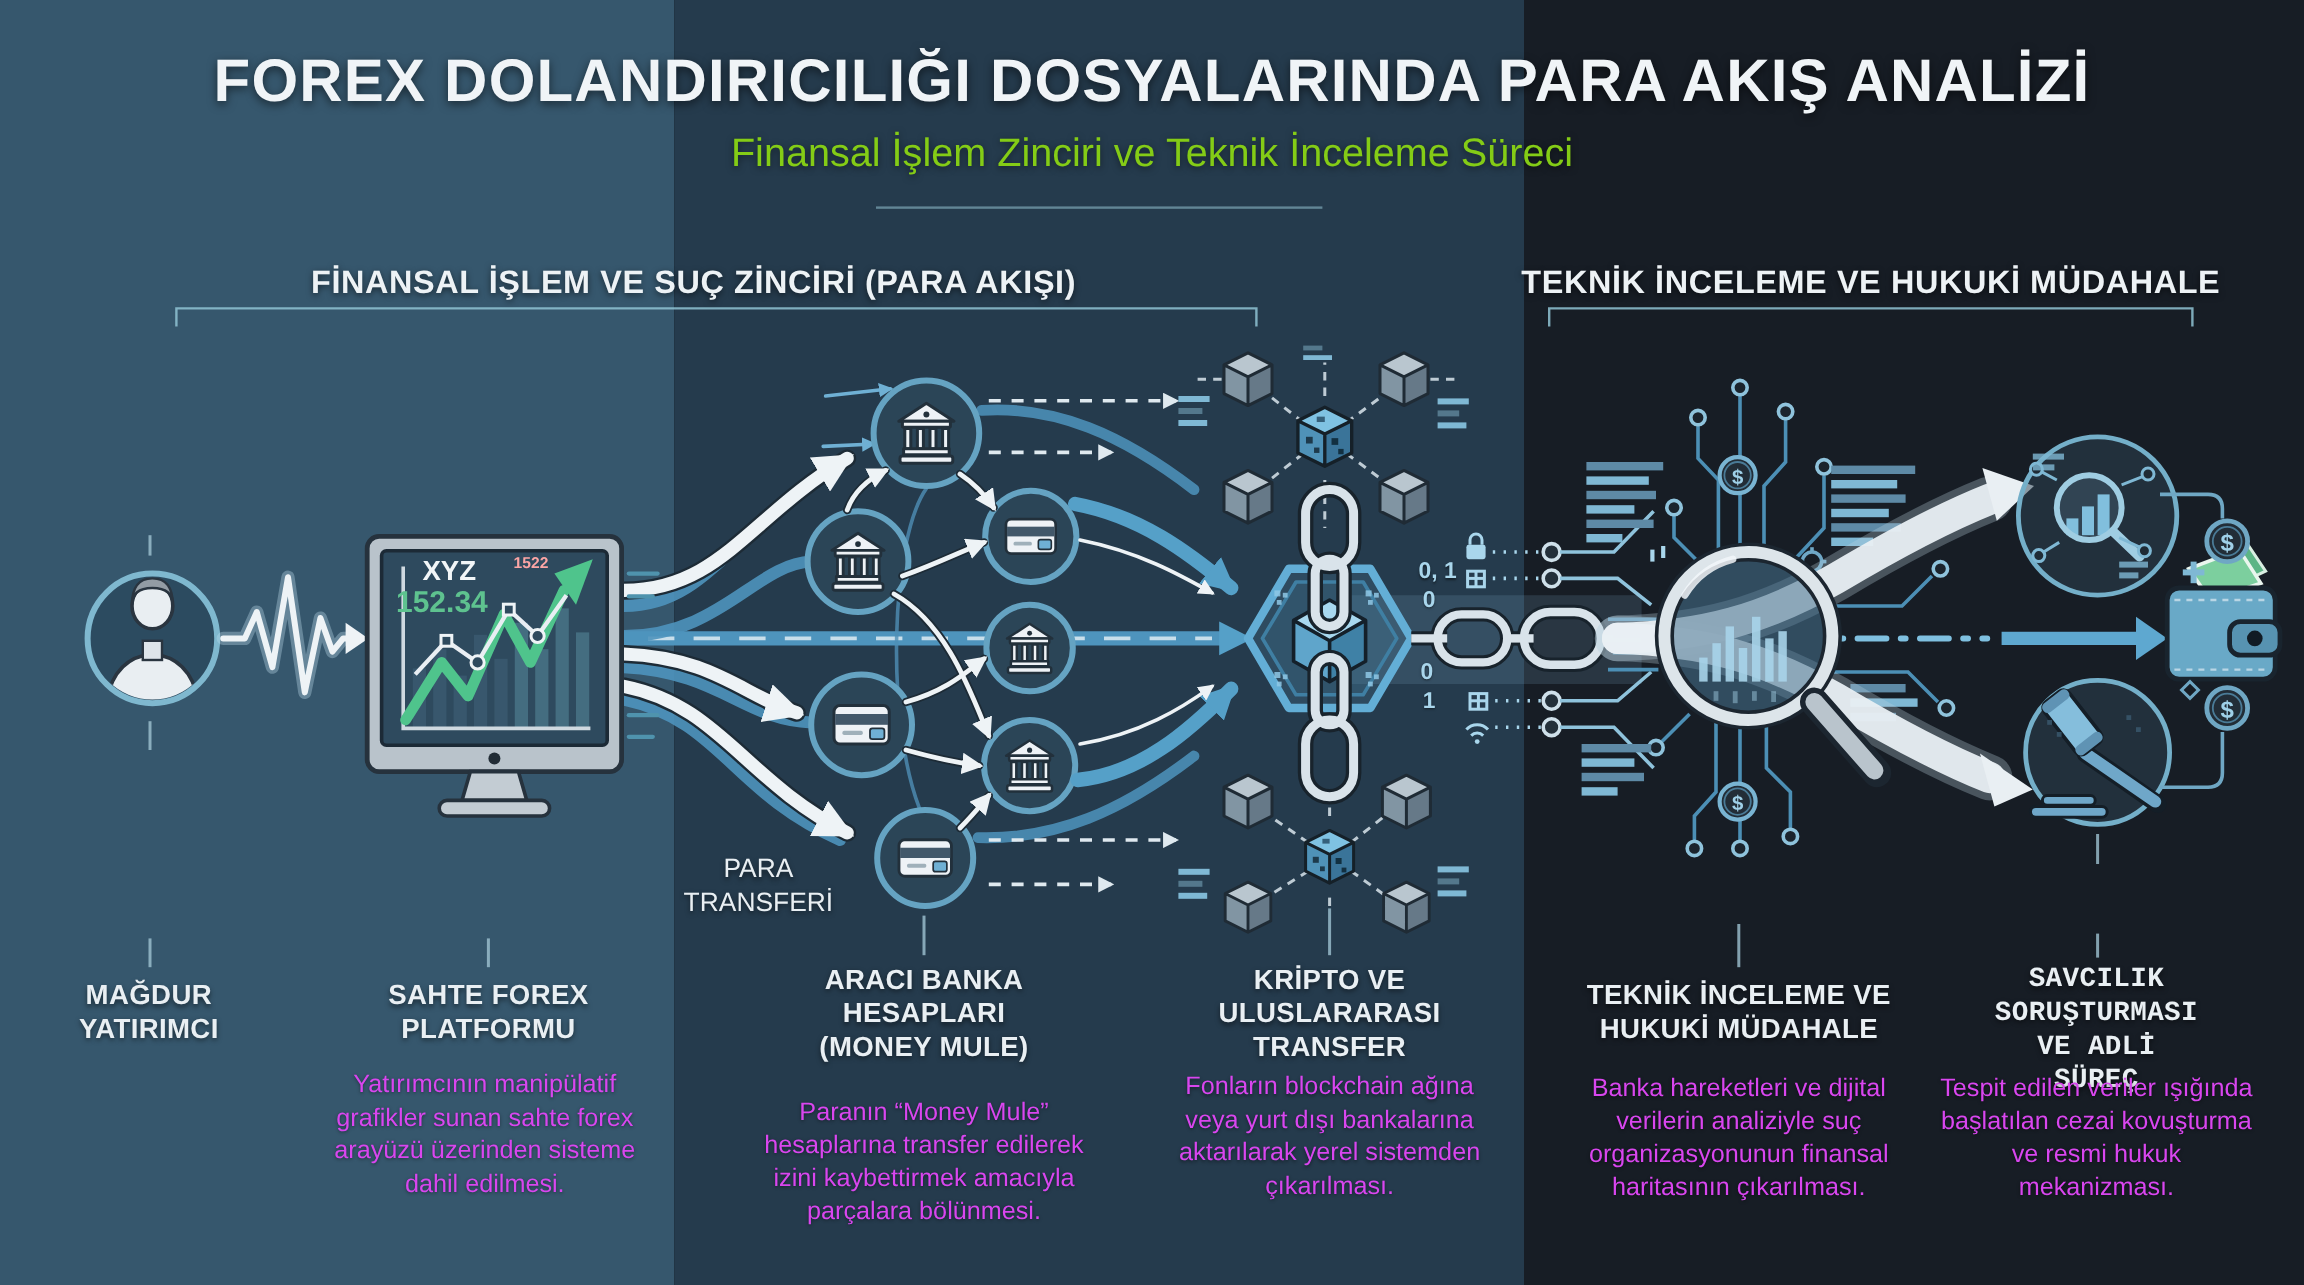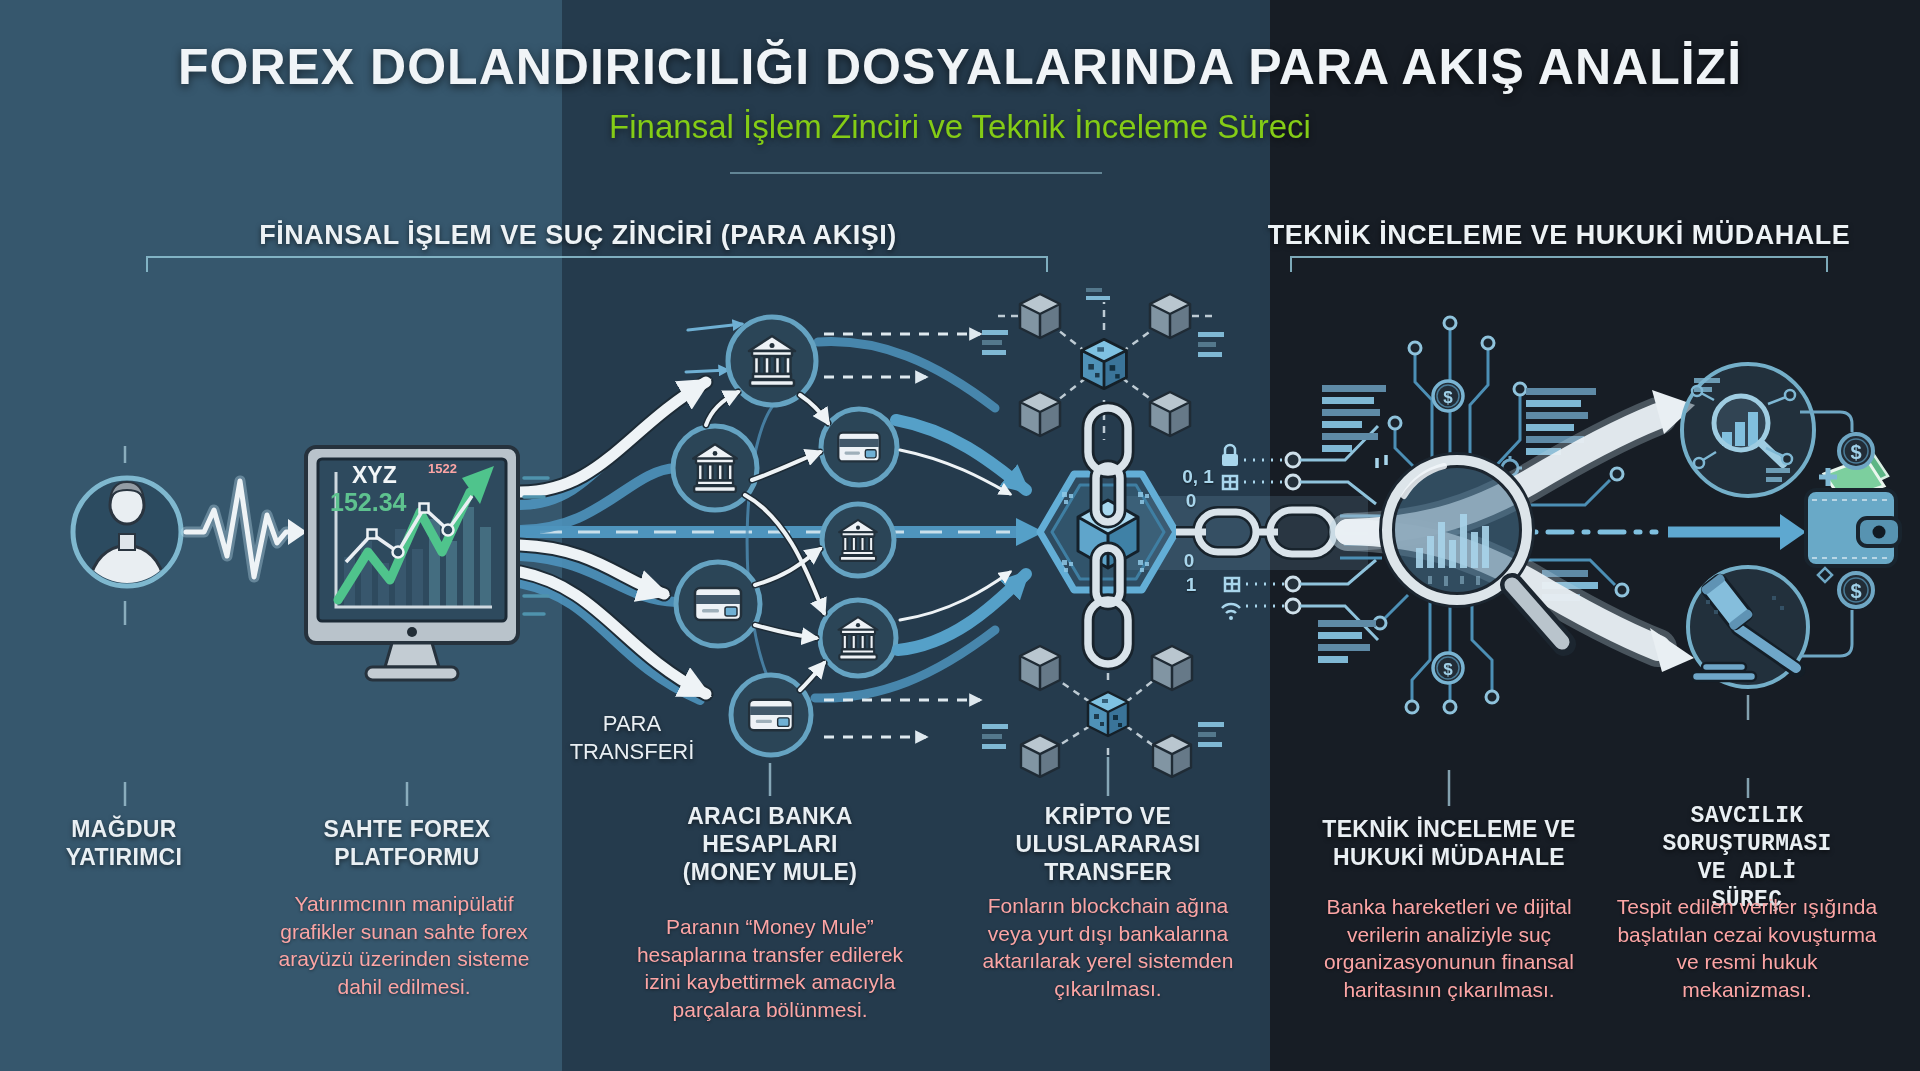--- a/index.html
+++ b/index.html
@@ -12,21 +12,21 @@
   svg{position:absolute;left:0;top:0;}
   .txt{position:absolute;z-index:5;}
   .cx{transform:translateX(-50%);text-align:center;}
   #title{font-size:50px;font-weight:800;color:#f0f4f7;letter-spacing:1px;white-space:nowrap;
          text-shadow:0 3px 8px rgba(0,0,0,.55);}
   #subtitle{font-size:33px;font-weight:400;color:#84cc16;white-space:nowrap;text-shadow:0 2px 6px rgba(0,0,0,.5);}
   #subtitle-line{position:absolute;left:730px;top:172px;width:372px;height:2px;background:rgba(150,195,210,.55);z-index:5;}
   .sec{font-size:27px;font-weight:700;color:#edf2f5;letter-spacing:.5px;white-space:nowrap;text-shadow:0 2px 5px rgba(0,0,0,.55);}
   .lbl{font-size:23px;font-weight:700;color:#e9eff3;line-height:1.22;letter-spacing:.3px;white-space:pre-line;
        text-shadow:0 2px 4px rgba(0,0,0,.5);}
-  .desc{font-size:21px;font-weight:400;color:#fca5a5;line-height:1.32;text-shadow:0 1px 3px rgba(0,0,0,.45);}
+  .desc{font-size:21px;font-weight:400;color:#d946ef;line-height:1.32;text-shadow:0 1px 3px rgba(0,0,0,.45);}
   .flowlbl{font-size:22px;font-weight:400;color:#e9eff3;line-height:1.25;white-space:pre-line;text-shadow:0 2px 4px rgba(0,0,0,.5);}
   .mon{font-weight:700;white-space:nowrap;}
   #mon-ticker{font-size:23px;color:#f2f6f8;}
   #mon-price{font-size:25px;color:#5ec28f;}
   #mon-index{font-size:13px;color:#fca5a5;font-weight:600;}
   .digit{font-size:19px;font-weight:600;color:#a9d6ec;text-shadow:0 1px 2px rgba(0,0,0,.5);}
   svg text.coin{font-family:"Liberation Sans","DejaVu Sans",sans-serif;font-weight:700;fill:#9fd0e8;}
 </style>
 </head>
 <body>

